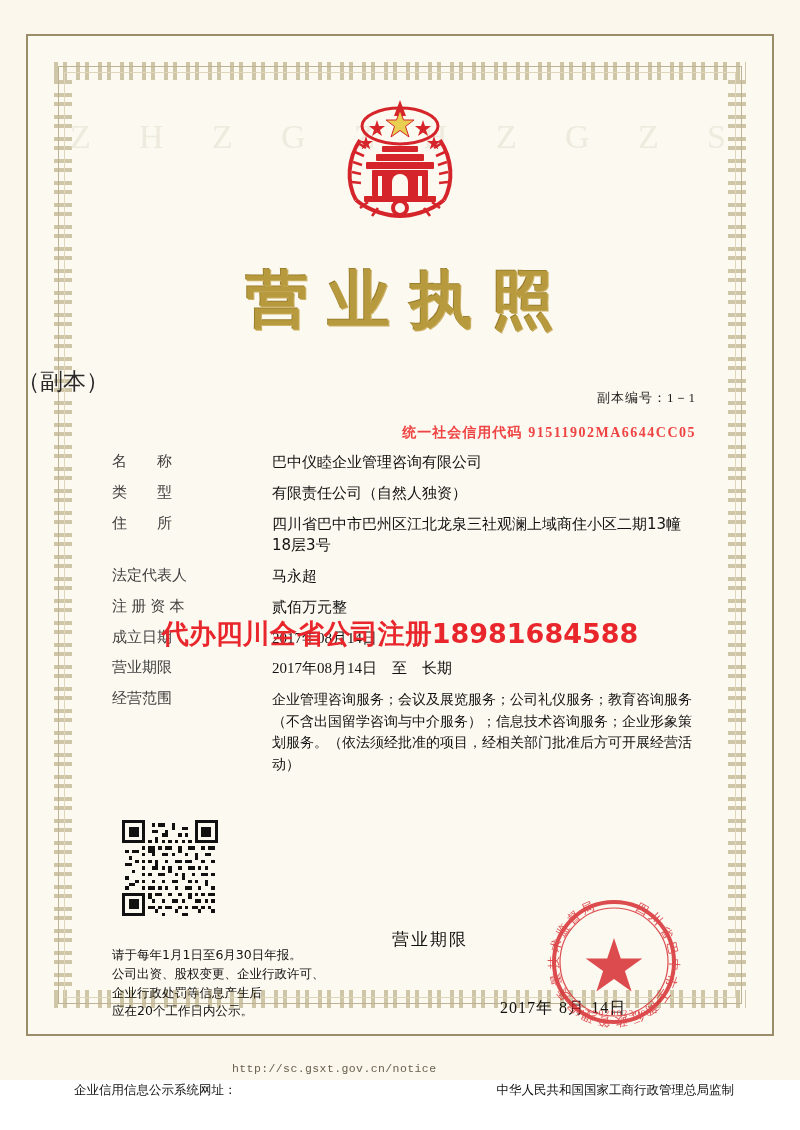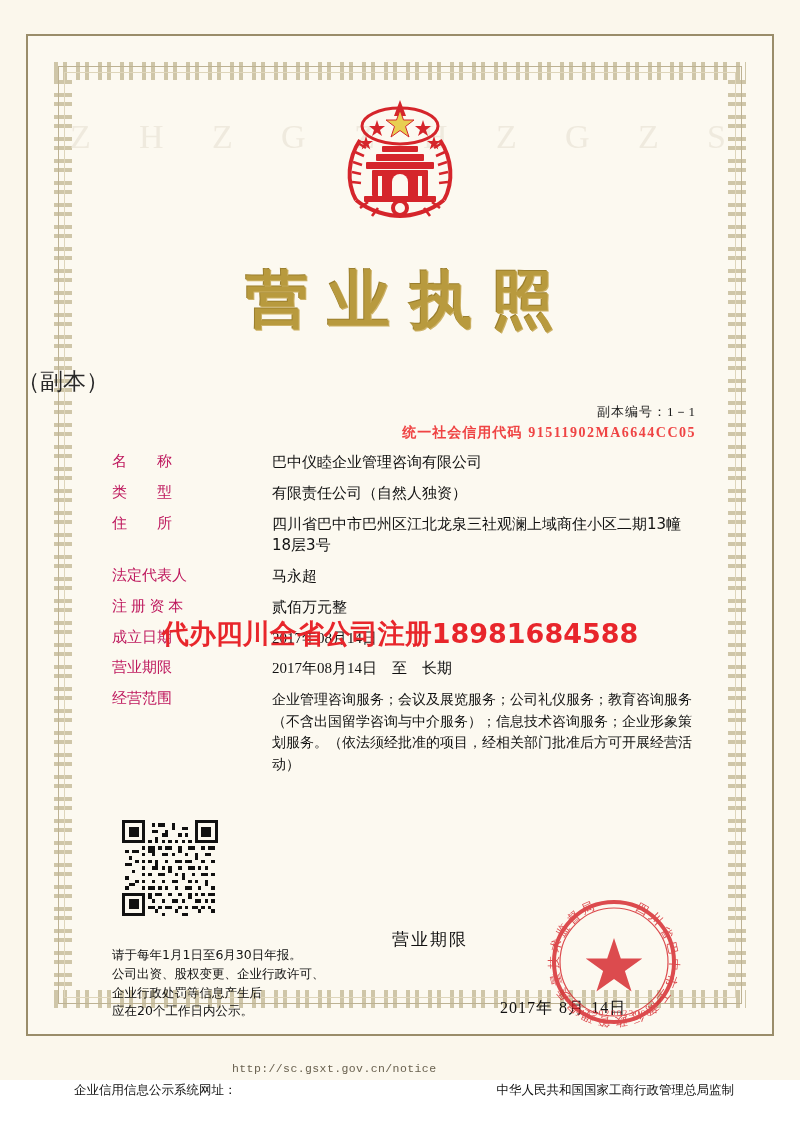--- a/index.html
+++ b/index.html
@@ -119,21 +119,21 @@
     top: 366px;
     text-align: left;
     font-family: "DejaVu Sans", sans-serif;
     font-size: 23px;
     color: #2a2a2a;
   }
 
   .copy-no {
     position: absolute;
     right: 104px;
-    top: 403px;
+    top: 389px;
     font-family: "Liberation Serif", serif;
     font-size: 13px;
     color: #1a1a1a;
     letter-spacing: 1px;
   }
   .credit-code {
     position: absolute;
     right: 104px;
     top: 424px;
     font-family: "DejaVu Sans", sans-serif;
@@ -155,23 +155,23 @@
     width: 584px;
   }
   .field-row {
     display: flex;
     align-items: flex-start;
     margin-bottom: 9px;
   }
   .field-label {
     width: 120px;
     flex: 0 0 120px;
-    font-family: Liberation Serif, serif;
+    font-family: Liberation Sans, sans-serif;
     font-size: 15px;
-    color: #be185d;
+    color: #404040;
     letter-spacing: 0px;
     display: flex;
     justify-content: space-between;
     padding-right: 8px;
     box-sizing: border-box;
   }
   .field-label.plain { display: block; }
   .field-value {
     flex: 1 1 auto;
     font-family: "DejaVu Sans", sans-serif;

